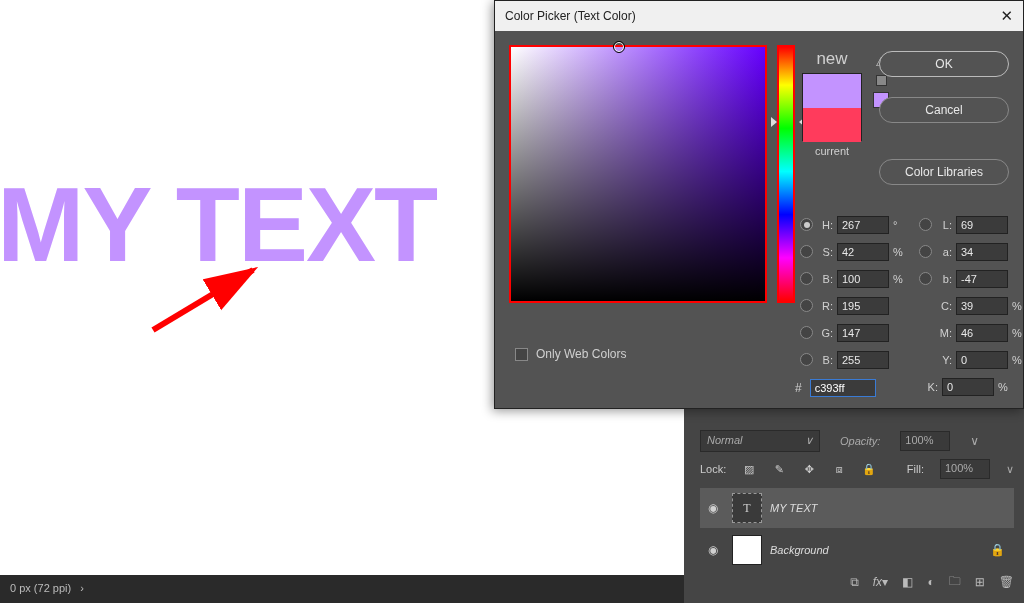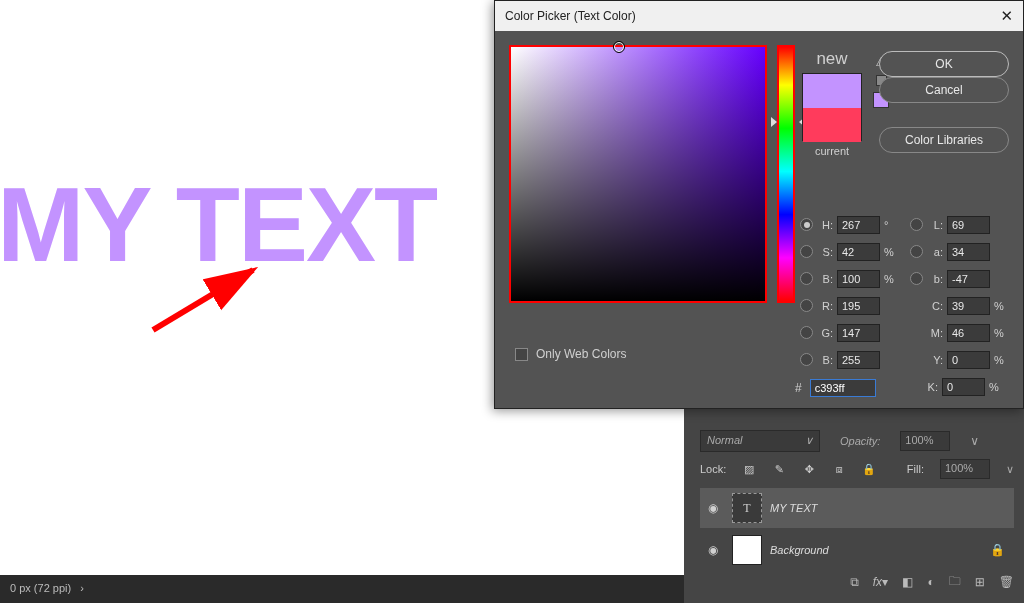--- a/index.html
+++ b/index.html
@@ -49,30 +49,30 @@
     .tri-r { width: 0; height: 0; border-top: 5px solid transparent; border-bottom: 5px solid transparent; border-right: 6px solid #ddd; }
     .prev-col { flex: 1; display: flex; flex-direction: column; align-items: center; }
     .new-label { font-size: 17px; margin-bottom: 4px; }
     .swatch-box { width: 60px; height: 68px; border: 1px solid #222; }
     .swatch-new { height: 34px; background: #c393ff; }
     .swatch-cur { height: 34px; background: #ff3b5c; }
     .cur-label { font-size: 11px; margin-top: 4px; }
     .warn-stack { display: flex; flex-direction: column; gap: 6px; align-items: center; margin-top: 6px; }
     .cube { width: 11px; height: 11px; background: #888; border: 1px solid #333; }
     .small-swatch { width: 16px; height: 16px; background: #c393ff; border: 1px solid #333; }
-    .dlg-buttons { width: 130px; display: flex; flex-direction: column; gap: 0; }
+    .dlg-buttons { width: 130px; display: flex; flex-direction: column; gap: 20px; }
     .btn { height: 26px; border-radius: 13px; border: 1px solid #888; background: #535353; color: #e8e8e8; font-size: 12px; display: flex; align-items: center; justify-content: center; cursor: pointer; }
     .btn:first-child { border-color: #bbb; }
 
     .fields { position: absolute; left: 305px; top: 210px; }
     .frow { display: flex; align-items: center; height: 27px; gap: 4px; font-size: 11px; }
     .frow .radio { width: 13px; height: 13px; border: 1px solid #888; border-radius: 50%; background: #444; display: inline-flex; align-items: center; justify-content: center; }
     .frow .radio.on::after { content: ''; width: 6px; height: 6px; background: #ccc; border-radius: 50%; }
     .flabel { width: 16px; text-align: right; }
-    .fin { width: 43px; height: 18px; background: #3b3b3b; border: 1px solid #222; color: #e8e8e8; padding: 1px 4px; font-size: 11px; }
+    .fin { width: 52px; height: 18px; background: #3b3b3b; border: 1px solid #222; color: #e8e8e8; padding: 1px 4px; font-size: 11px; }
     .unit { width: 14px; }
     .col2 { margin-left: 8px; }
 
     .hex-row { position: absolute; left: 300px; top: 378px; display: flex; align-items: center; gap: 8px; }
     .hex-in { width: 66px; height: 18px; background: #3b3b3b; border: 1px solid #3a7bd5; color: #fff; padding: 1px 4px; font-size: 11px; }
     .hex-in::selection { background: #2a5fb0; }
 
     .webonly { position: absolute; left: 20px; top: 346px; display: flex; align-items: center; gap: 8px; }
     .cb { width: 13px; height: 13px; border: 1px solid #888; background: #444; }
 
@@ -180,21 +180,21 @@
     </div>
   </div>
 
   <div class="dlg-buttons" style="position:absolute; right:14px; top:50px">
     <div class="btn">
         <span>OK</span>
       </div>
     <div class="btn">
         <span>Cancel</span>
       </div>
-    <div class="btn" style="margin-top:24px">
+    <div class="btn" style="margin-top:16px">
         <span>Color Libraries</span>
       </div>
   </div>
 
   <div class="fields">
     <div class="frow">
         <span class="radio on"></span>
         <span class="flabel">H:</span>
         <input class="fin" value="267" style="">
         <span class="unit">°</span>

